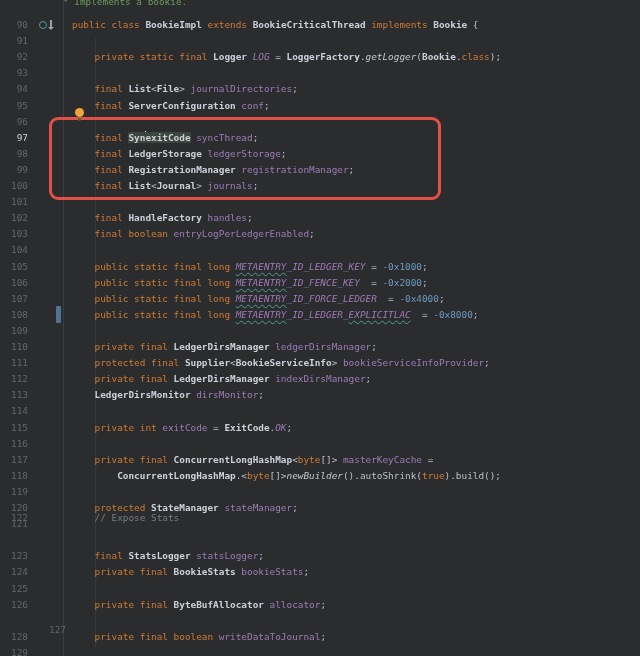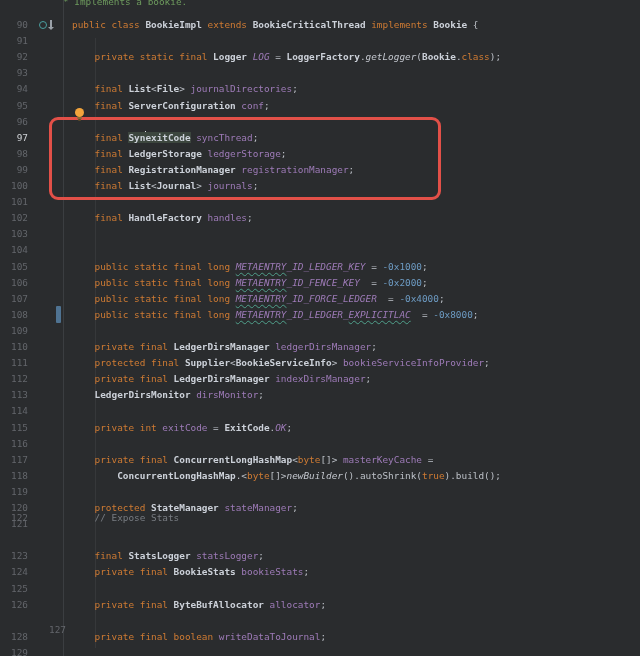--- a/index.html
+++ b/index.html
@@ -63,21 +63,21 @@
       <div class="row" style="top: 65.3px;"><span class="ln">93</span><span class="code"></span></div>
       <div class="row" style="top: 81.4px;"><span class="ln">94</span><span class="code"><span class="pln">    </span><span class="kw">final </span><span class="cls">List</span><span class="pln">&lt;</span><span class="cls">File</span><span class="pln">&gt; </span><span class="fld">journalDirectories</span><span class="pln">;</span></span></div>
       <div class="row" style="top: 97.5px;"><span class="ln">95</span><span class="code"><span class="pln">    </span><span class="kw">final </span><span class="cls">ServerConfiguration </span><span class="fld">conf</span><span class="pln">;</span></span></div>
       <div class="row" style="top: 113.6px;"><span class="ln">96</span><span class="code"></span></div>
       <div class="row" style="top: 129.7px;"><span class="ln cur">97</span><span class="code"><span class="pln">    </span><span class="kw">final </span><span class="cls hl">Syn</span><span class="caret"></span><span class="cls hl">exitCode</span><span class="pln"> </span><span class="fld">syncThread</span><span class="pln">;</span></span></div>
       <div class="row" style="top: 145.8px;"><span class="ln">98</span><span class="code"><span class="pln">    </span><span class="kw">final </span><span class="cls">LedgerStorage </span><span class="fld">ledgerStorage</span><span class="pln">;</span></span></div>
       <div class="row" style="top: 161.9px;"><span class="ln">99</span><span class="code"><span class="pln">    </span><span class="kw">final </span><span class="cls">RegistrationManager </span><span class="fld">registrationManager</span><span class="pln">;</span></span></div>
       <div class="row" style="top: 178px;"><span class="ln">100</span><span class="code"><span class="pln">    </span><span class="kw">final </span><span class="cls">List</span><span class="pln">&lt;</span><span class="cls">Journal</span><span class="pln">&gt; </span><span class="fld">journals</span><span class="pln">;</span></span></div>
       <div class="row" style="top: 194.1px;"><span class="ln">101</span><span class="code"></span></div>
       <div class="row" style="top: 210.2px;"><span class="ln">102</span><span class="code"><span class="pln">    </span><span class="kw">final </span><span class="cls">HandleFactory </span><span class="fld">handles</span><span class="pln">;</span></span></div>
-      <div class="row" style="top: 226.3px; padding-left: 32px;"><span class="ln">103</span></div>
+      <div class="row" style="top: 226.3px; padding-left: 32px;"><span class="ln">103</span><span class="code"><span class="pln">    </span><span class="kw">final boolean </span><span class="fld">entryLogPerLedgerEnabled</span><span class="pln">;</span></span></div>
       <div class="row" style="top: 242.4px;"><span class="ln">104</span><span class="code"></span></div>
       <div class="row" style="top: 258.5px;"><span class="ln">105</span><span class="code"><span class="pln">    </span><span class="kw">public static final long </span><span class="cst sq">METAENTRY</span><span class="cst">_ID_LEDGER_KEY</span><span class="pln"> = </span><span class="num">-0x1000</span><span class="pln">;</span></span></div>
       <div class="row" style="top: 274.6px;"><span class="ln">106</span><span class="code"><span class="pln">    </span><span class="kw">public static final long </span><span class="cst sq">METAENTRY</span><span class="cst">_ID_FENCE_KEY</span><span class="pln">  = </span><span class="num">-0x2000</span><span class="pln">;</span></span></div>
       <div class="row" style="top: 290.7px;"><span class="ln">107</span><span class="code"><span class="pln">    </span><span class="kw">public static final long </span><span class="cst sq">METAENTRY</span><span class="cst">_ID_FORCE_LEDGER</span><span class="pln">  = </span><span class="num">-0x4000</span><span class="pln">;</span></span></div>
       <div class="row" style="top: 306.8px;"><span class="ln">108</span><span class="code"><span class="pln">    </span><span class="kw">public static final long </span><span class="cst sq">METAENTRY</span><span class="cst">_ID_LEDGER_</span><span class="cst sq">EXPLICITLAC</span><span class="pln">  = </span><span class="num">-0x8000</span><span class="pln">;</span></span></div>
       <div class="row" style="top: 322.9px;"><span class="ln">109</span><span class="code"></span></div>
       <div class="row" style="top: 339px;"><span class="ln">110</span><span class="code"><span class="pln">    </span><span class="kw">private final </span><span class="cls">LedgerDirsManager </span><span class="fld">ledgerDirsManager</span><span class="pln">;</span></span></div>
       <div class="row" style="top: 355.1px;"><span class="ln">111</span><span class="code"><span class="pln">    </span><span class="kw">protected final </span><span class="cls">Supplier</span><span class="pln">&lt;</span><span class="cls">BookieServiceInfo</span><span class="pln">&gt; </span><span class="fld">bookieServiceInfoProvider</span><span class="pln">;</span></span></div>
       <div class="row" style="top: 371.2px;"><span class="ln">112</span><span class="code"><span class="pln">    </span><span class="kw">private final </span><span class="cls">LedgerDirsManager </span><span class="fld">indexDirsManager</span><span class="pln">;</span></span></div>
       <div class="row" style="top: 387.3px;"><span class="ln">113</span><span class="code"><span class="pln">    </span><span class="cls">LedgerDirsMonitor </span><span class="fld">dirsMonitor</span><span class="pln">;</span></span></div>

